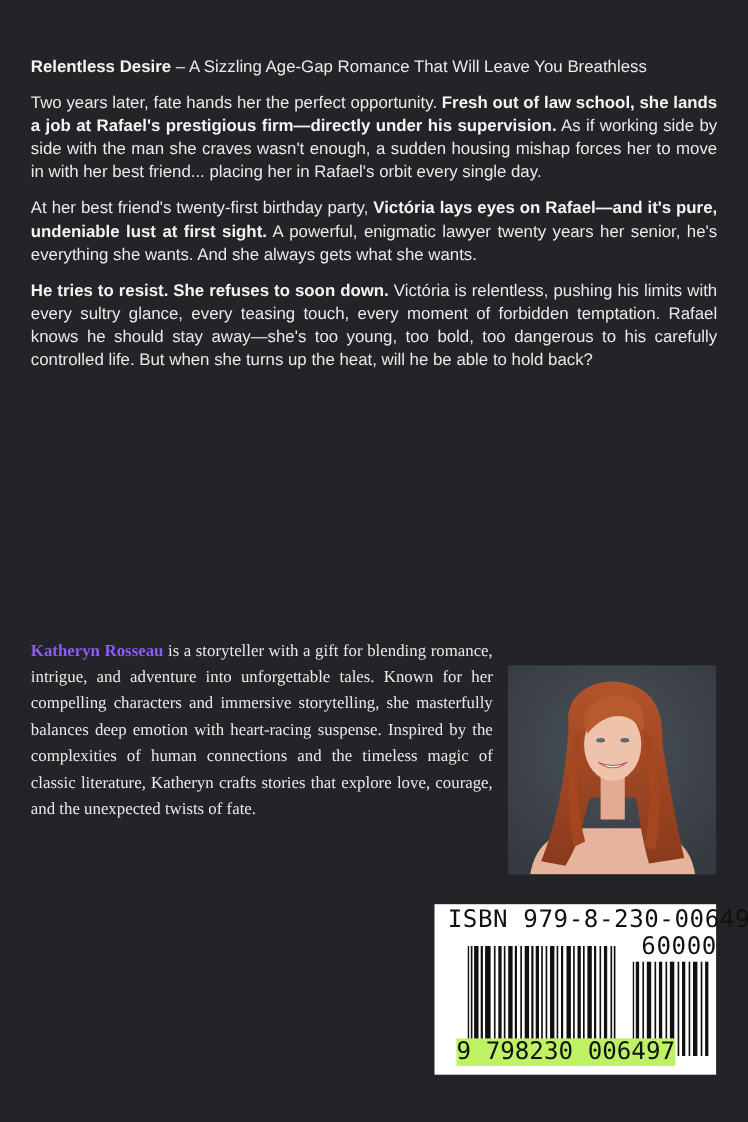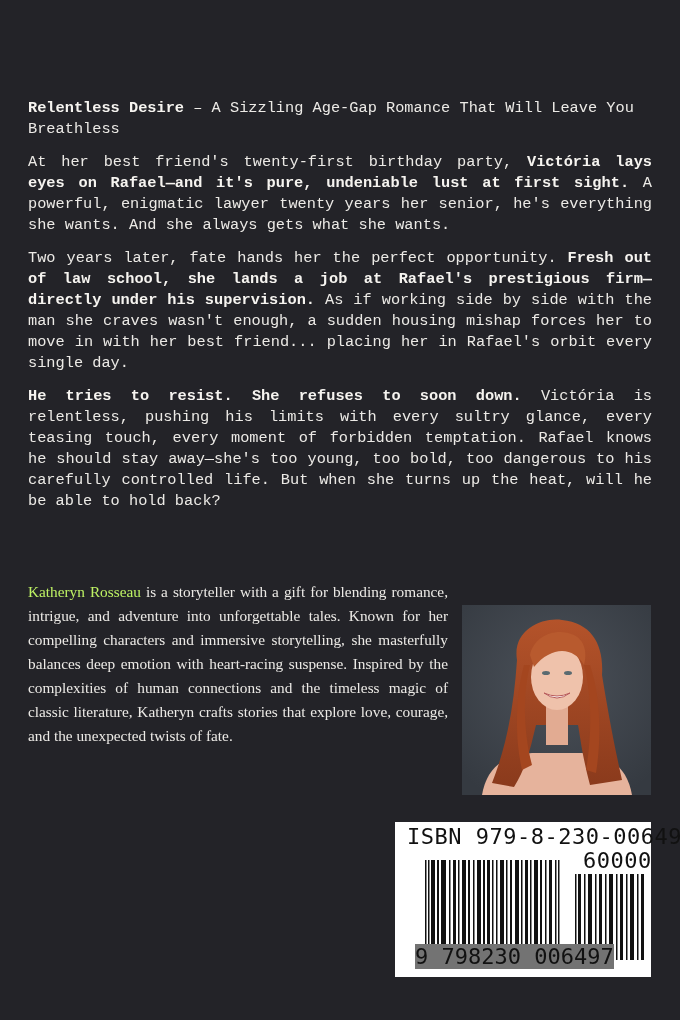--- a/index.html
+++ b/index.html
@@ -13,25 +13,24 @@
       position: relative;
       overflow: hidden;
       color: #eceae6;
       font-family: "DejaVu Serif", "Liberation Serif", serif;
     }
     .blurb {
       position: absolute;
       left: 28px;
       top: 50px;
       width: 624px;
-      font-family: Liberation Mono, monospace;
+      font-family: Liberation Sans, sans-serif;
       font-size: 15.3px;
       line-height: 21px;
       text-align: justify;
-      margin-top: 48px;
     }
     .blurb p {
       margin: 0 0 12px 0;
     }
     .blurb b {
       font-weight: bold;
       color: #f6f4f0;
     }
     .tagline {
       text-align: left !important;
@@ -40,21 +39,21 @@
       position: absolute;
       left: 28px;
       top: 580px;
       width: 420px;
       font-family: "Liberation Serif", "DejaVu Serif", serif;
       font-size: 15.3px;
       line-height: 24px;
       text-align: justify;
       margin: 0;
     }
-    .bio b { font-weight: normal; color: #bef264; }
+    .bio b { font-weight: bold; color: #8b5cf6; }
     .author-photo {
       position: absolute;
       left: 462px;
       top: 605px;
       width: 189px;
       height: 190px;
       background: radial-gradient(ellipse at 50% 40%, #4a5058 0%, #3f454c 60%, #363b42 100%);
       overflow: hidden;
     }
     .author-photo svg {
@@ -106,32 +105,32 @@
     .ean-digits {
       position: absolute;
       left: 20px;
       top: 122px;
       font-size: 22px;
       line-height: 26px;
       background: transparent;
       white-space: nowrap;
     }
     .ean-digits span {
-      background: #737373;
+      background: #bef264;
     }
   </style>
 </head>
 <body>
 
 <div class="blurb">
   <p class="tagline"><b>Relentless Desire</b><span> – A Sizzling Age-Gap Romance That Will Leave You Breathless</span></p>
 
+  <p><span>Two years later, fate hands her the perfect opportunity. </span><b>Fresh out of law school, she lands a job at Rafael's prestigious firm—directly under his supervision.</b><span> As if working side by side with the man she craves wasn't enough, a sudden housing mishap forces her to move in with her best friend... placing her in Rafael's orbit every single day.</span></p>
+
   <p><span>At her best friend's twenty-first birthday party, </span><b>Victória lays eyes on Rafael—and it's pure, undeniable lust at first sight.</b><span> A powerful, enigmatic lawyer twenty years her senior, he's everything she wants. And she always gets what she wants.</span></p>
-
-  <p><span>Two years later, fate hands her the perfect opportunity. </span><b>Fresh out of law school, she lands a job at Rafael's prestigious firm—directly under his supervision.</b><span> As if working side by side with the man she craves wasn't enough, a sudden housing mishap forces her to move in with her best friend... placing her in Rafael's orbit every single day.</span></p>
 
   <p><b>He tries to resist. She refuses to soon down.</b><span> Victória is relentless, pushing his limits with every sultry glance, every teasing touch, every moment of forbidden temptation. Rafael knows he should stay away—she's too young, too bold, too dangerous to his carefully controlled life. But when she turns up the heat, will he be able to hold back?</span></p>
 
 
 </div>
 
 <p class="bio"><b>Katheryn Rosseau</b><span> is a storyteller with a gift for blending romance, intrigue, and adventure into unforgettable tales. Known for her compelling characters and immersive storytelling, she masterfully balances deep emotion with heart-racing suspense. Inspired by the complexities of human connections and the timeless magic of classic literature, Katheryn crafts stories that explore love, courage, and the unexpected twists of fate.</span></p>
 
 <div class="author-photo" title="Author portrait: smiling woman with long red hair against a grey background">
   <svg viewBox="0 0 189 190">

